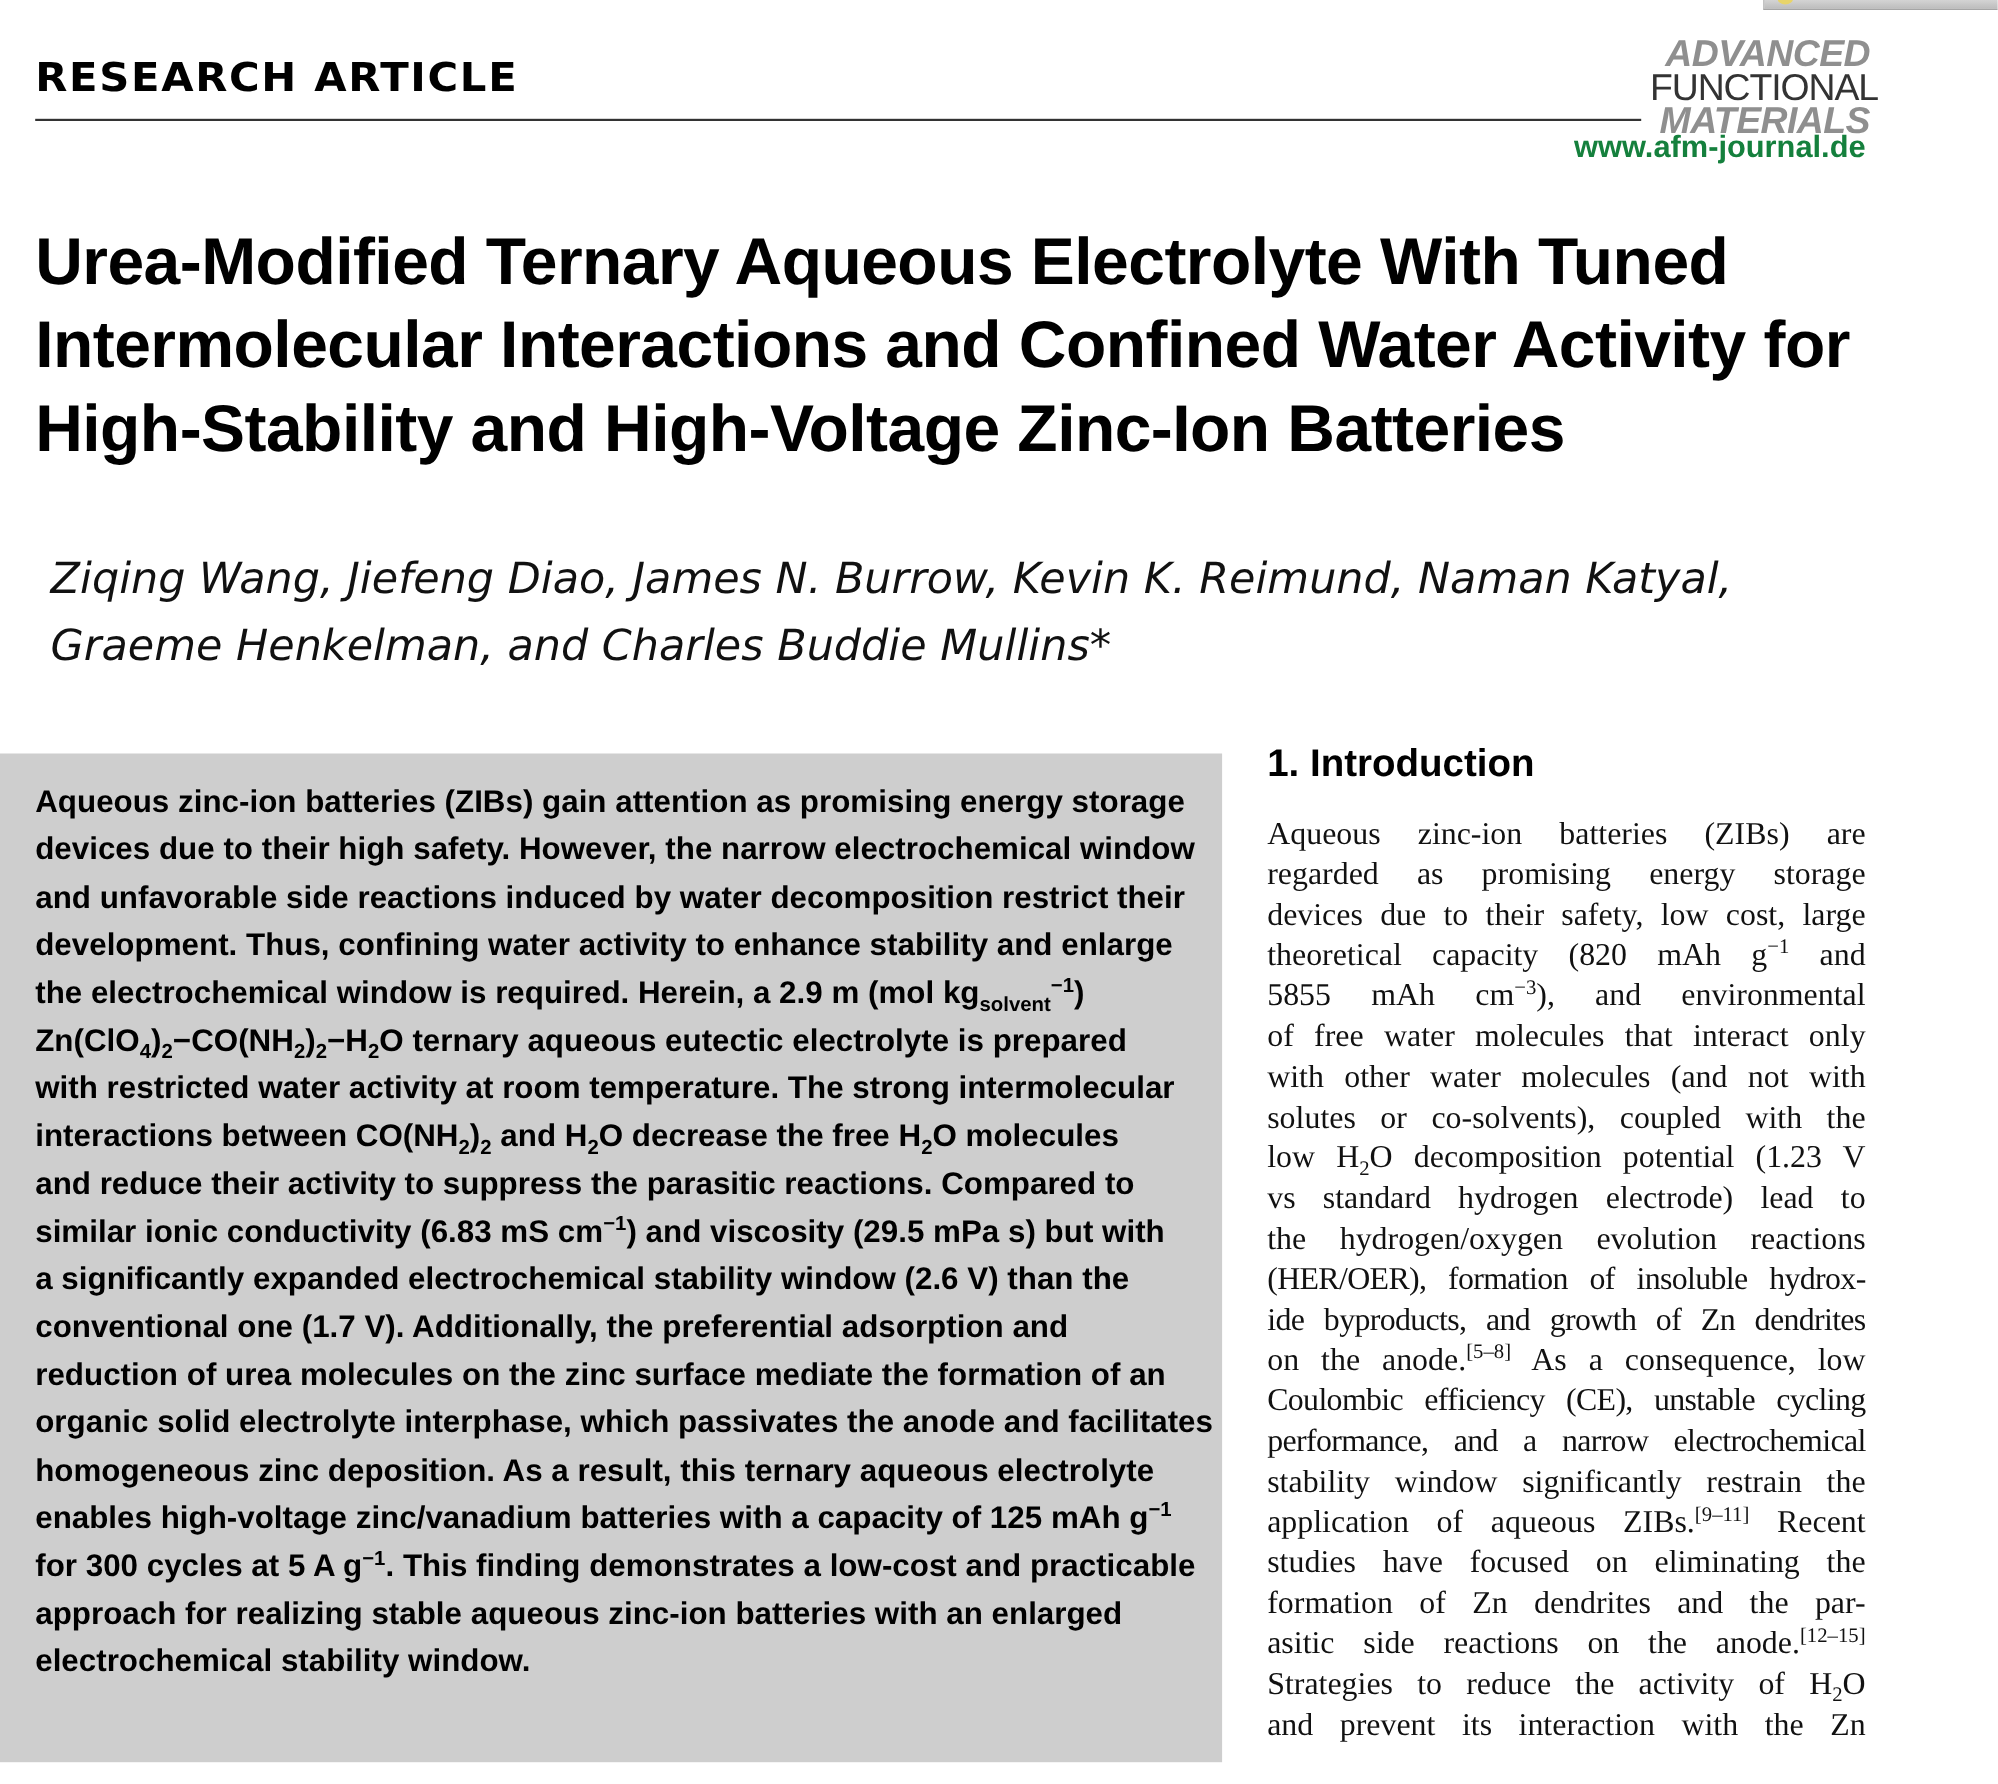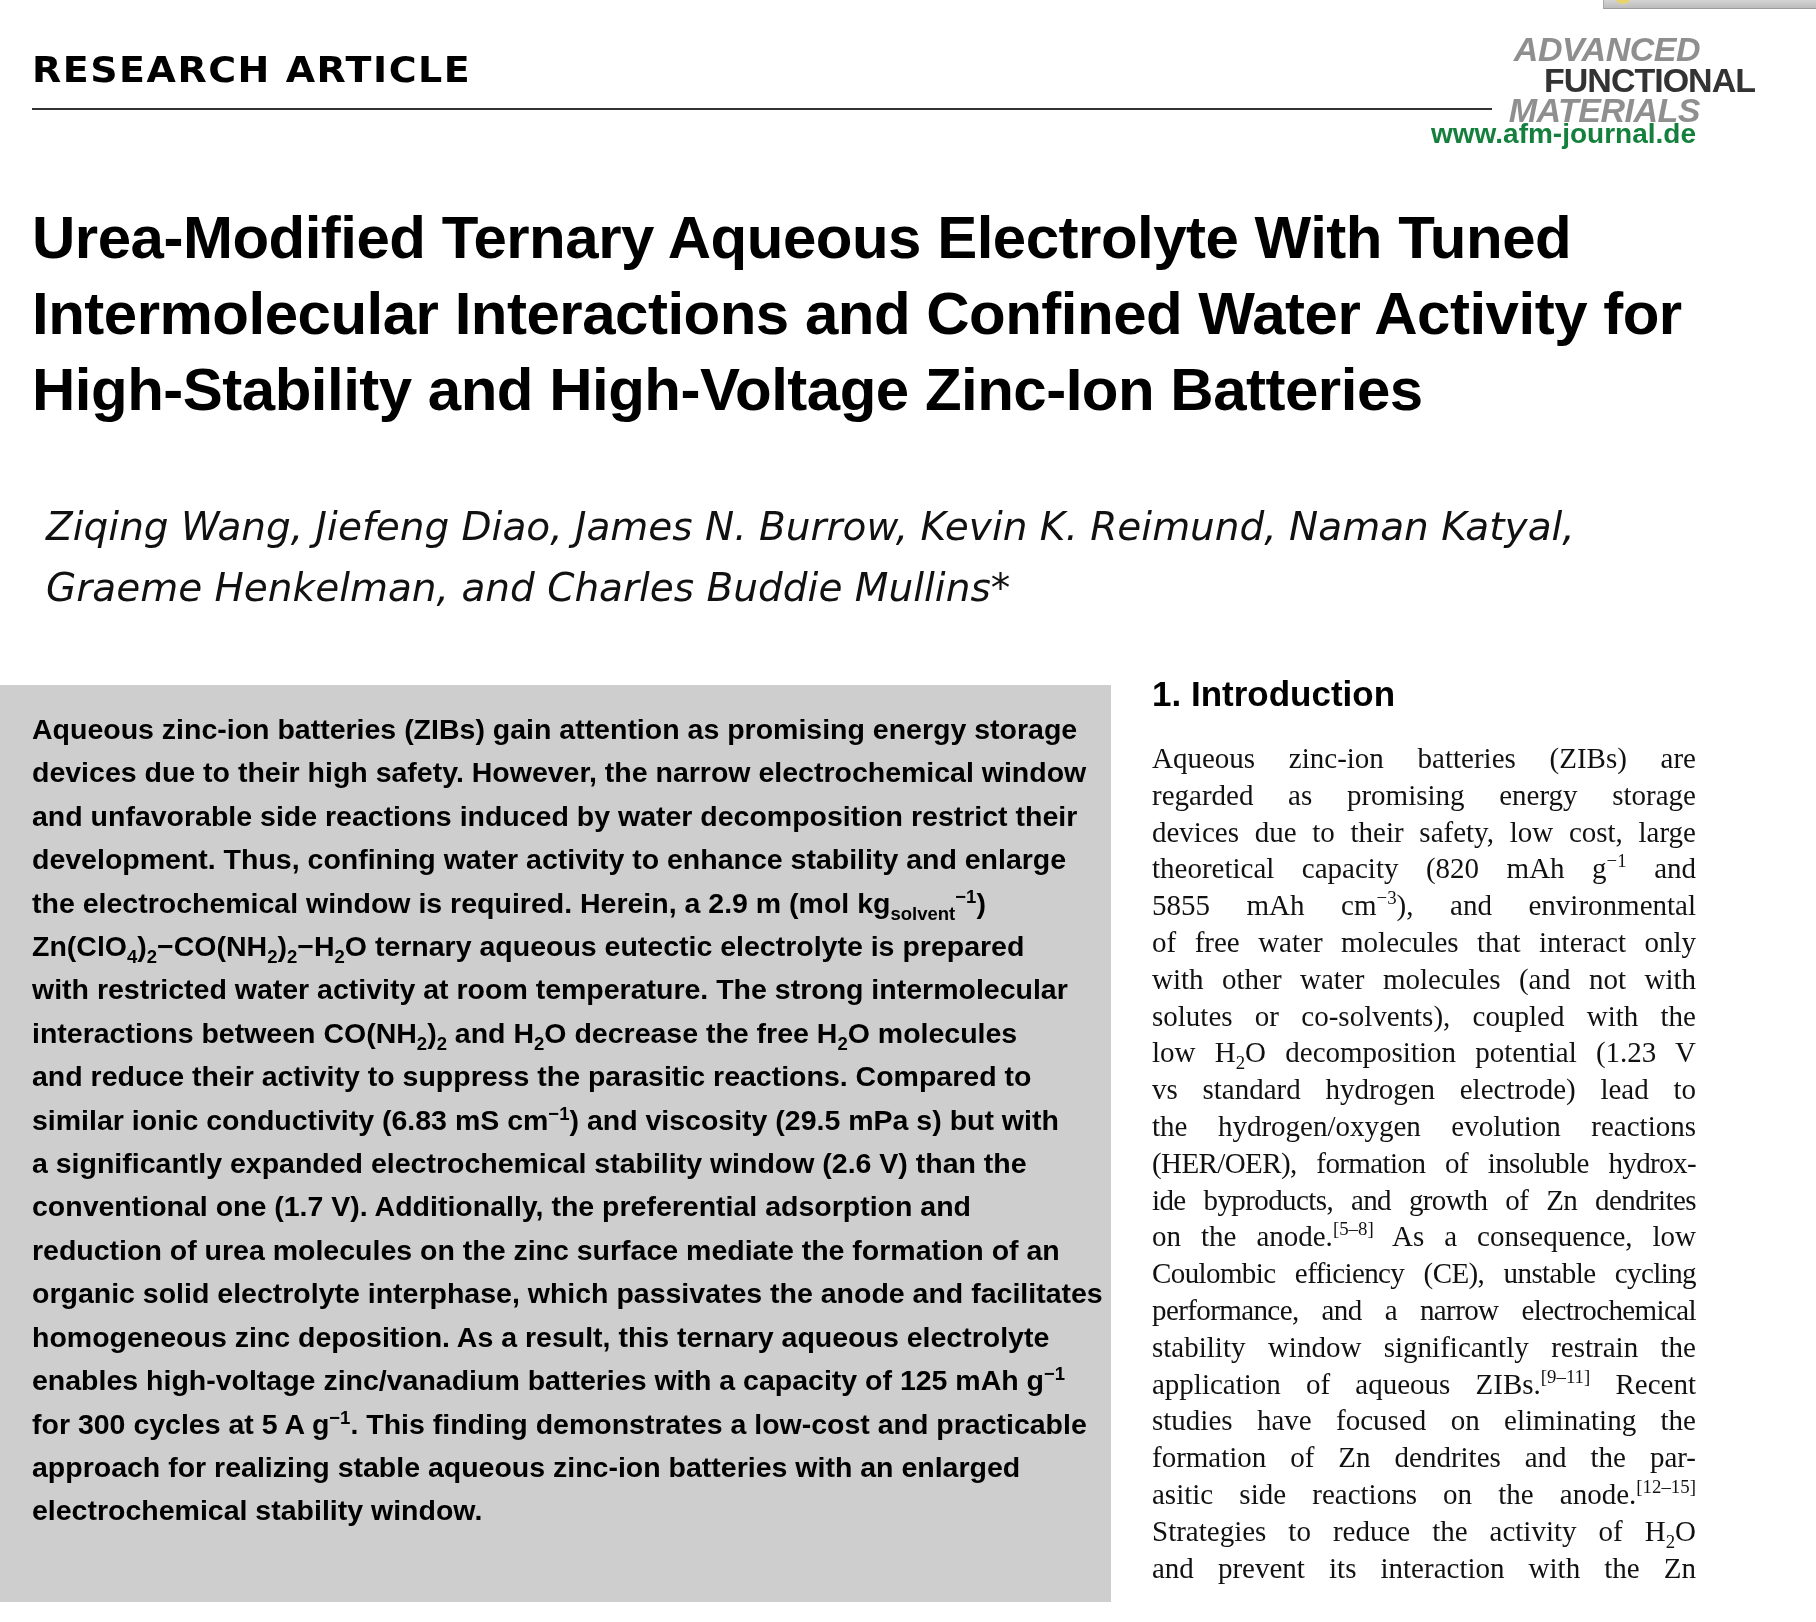--- a/index.html
+++ b/index.html
@@ -21,21 +21,21 @@
     font-size: 38px; letter-spacing: 1.5px; color: #000;
     transform: scaleY(0.95);
   }
   .header-rule {
     position: absolute; left: 32px; top: 108px; width: 1460px; height: 2px; background: #333;
   }
 
   .logo { position: absolute; left: 1500px; top: 34px; width: 200px; text-align: right; line-height: 0.9; }
   .logo span { display: block; font-family: "Liberation Sans", sans-serif; }
   .logo-adv { font-size: 34px; font-weight: 900; font-style: italic; color: #8f8f8f; letter-spacing: -0.5px; }
-  .logo-fun { font-size: 34px; font-weight: 700; color: #333; letter-spacing: -1px; margin-left: 44px; }
+  .logo-fun { font-size: 34px; font-weight: 400; color: #333; letter-spacing: -1px; }
   .logo-mat { font-size: 34px; font-weight: 900; font-style: italic; color: #8f8f8f; letter-spacing: -0.5px; }
 
   .journal-url {
     position: absolute; right: 120px; top: 118px;
     font-family: "Liberation Sans", sans-serif; font-weight: 700; font-size: 28px; color: #15803d;
   }
 
   .title {
     position: absolute; left: 32px; top: 200px; width: 1720px; margin: 0;
     font-family: "Liberation Sans", sans-serif; font-weight: 700;

